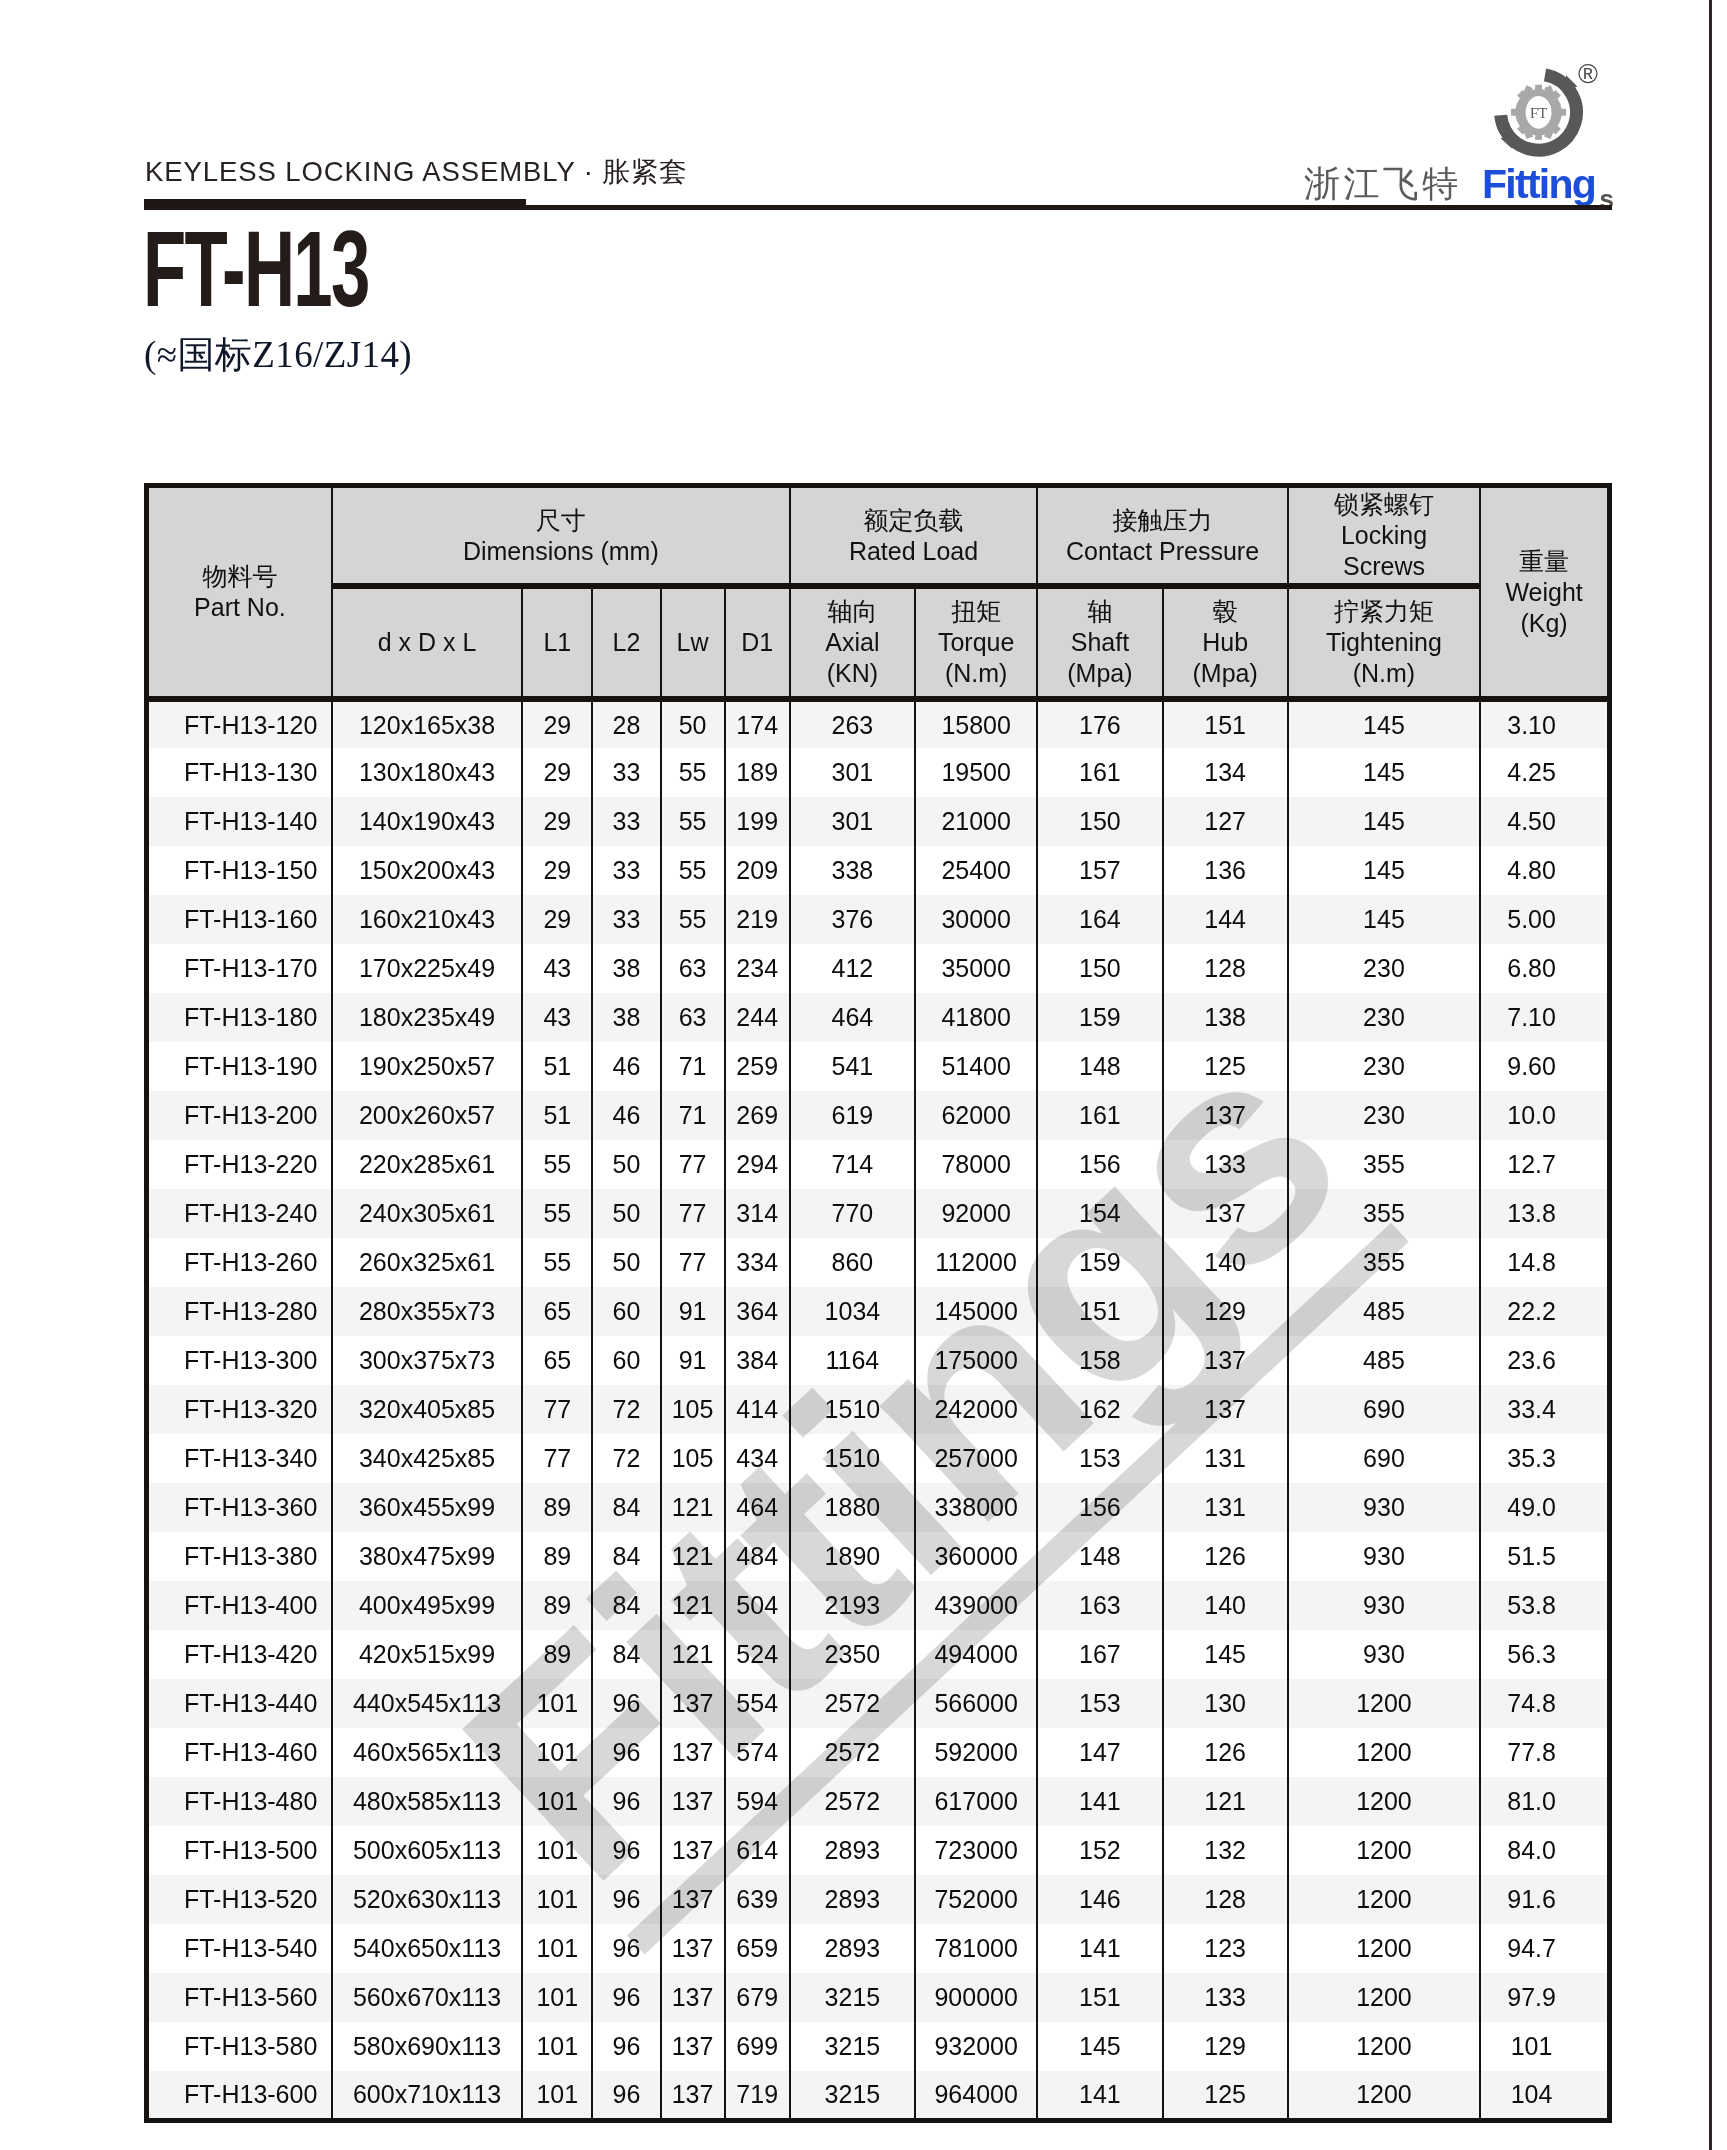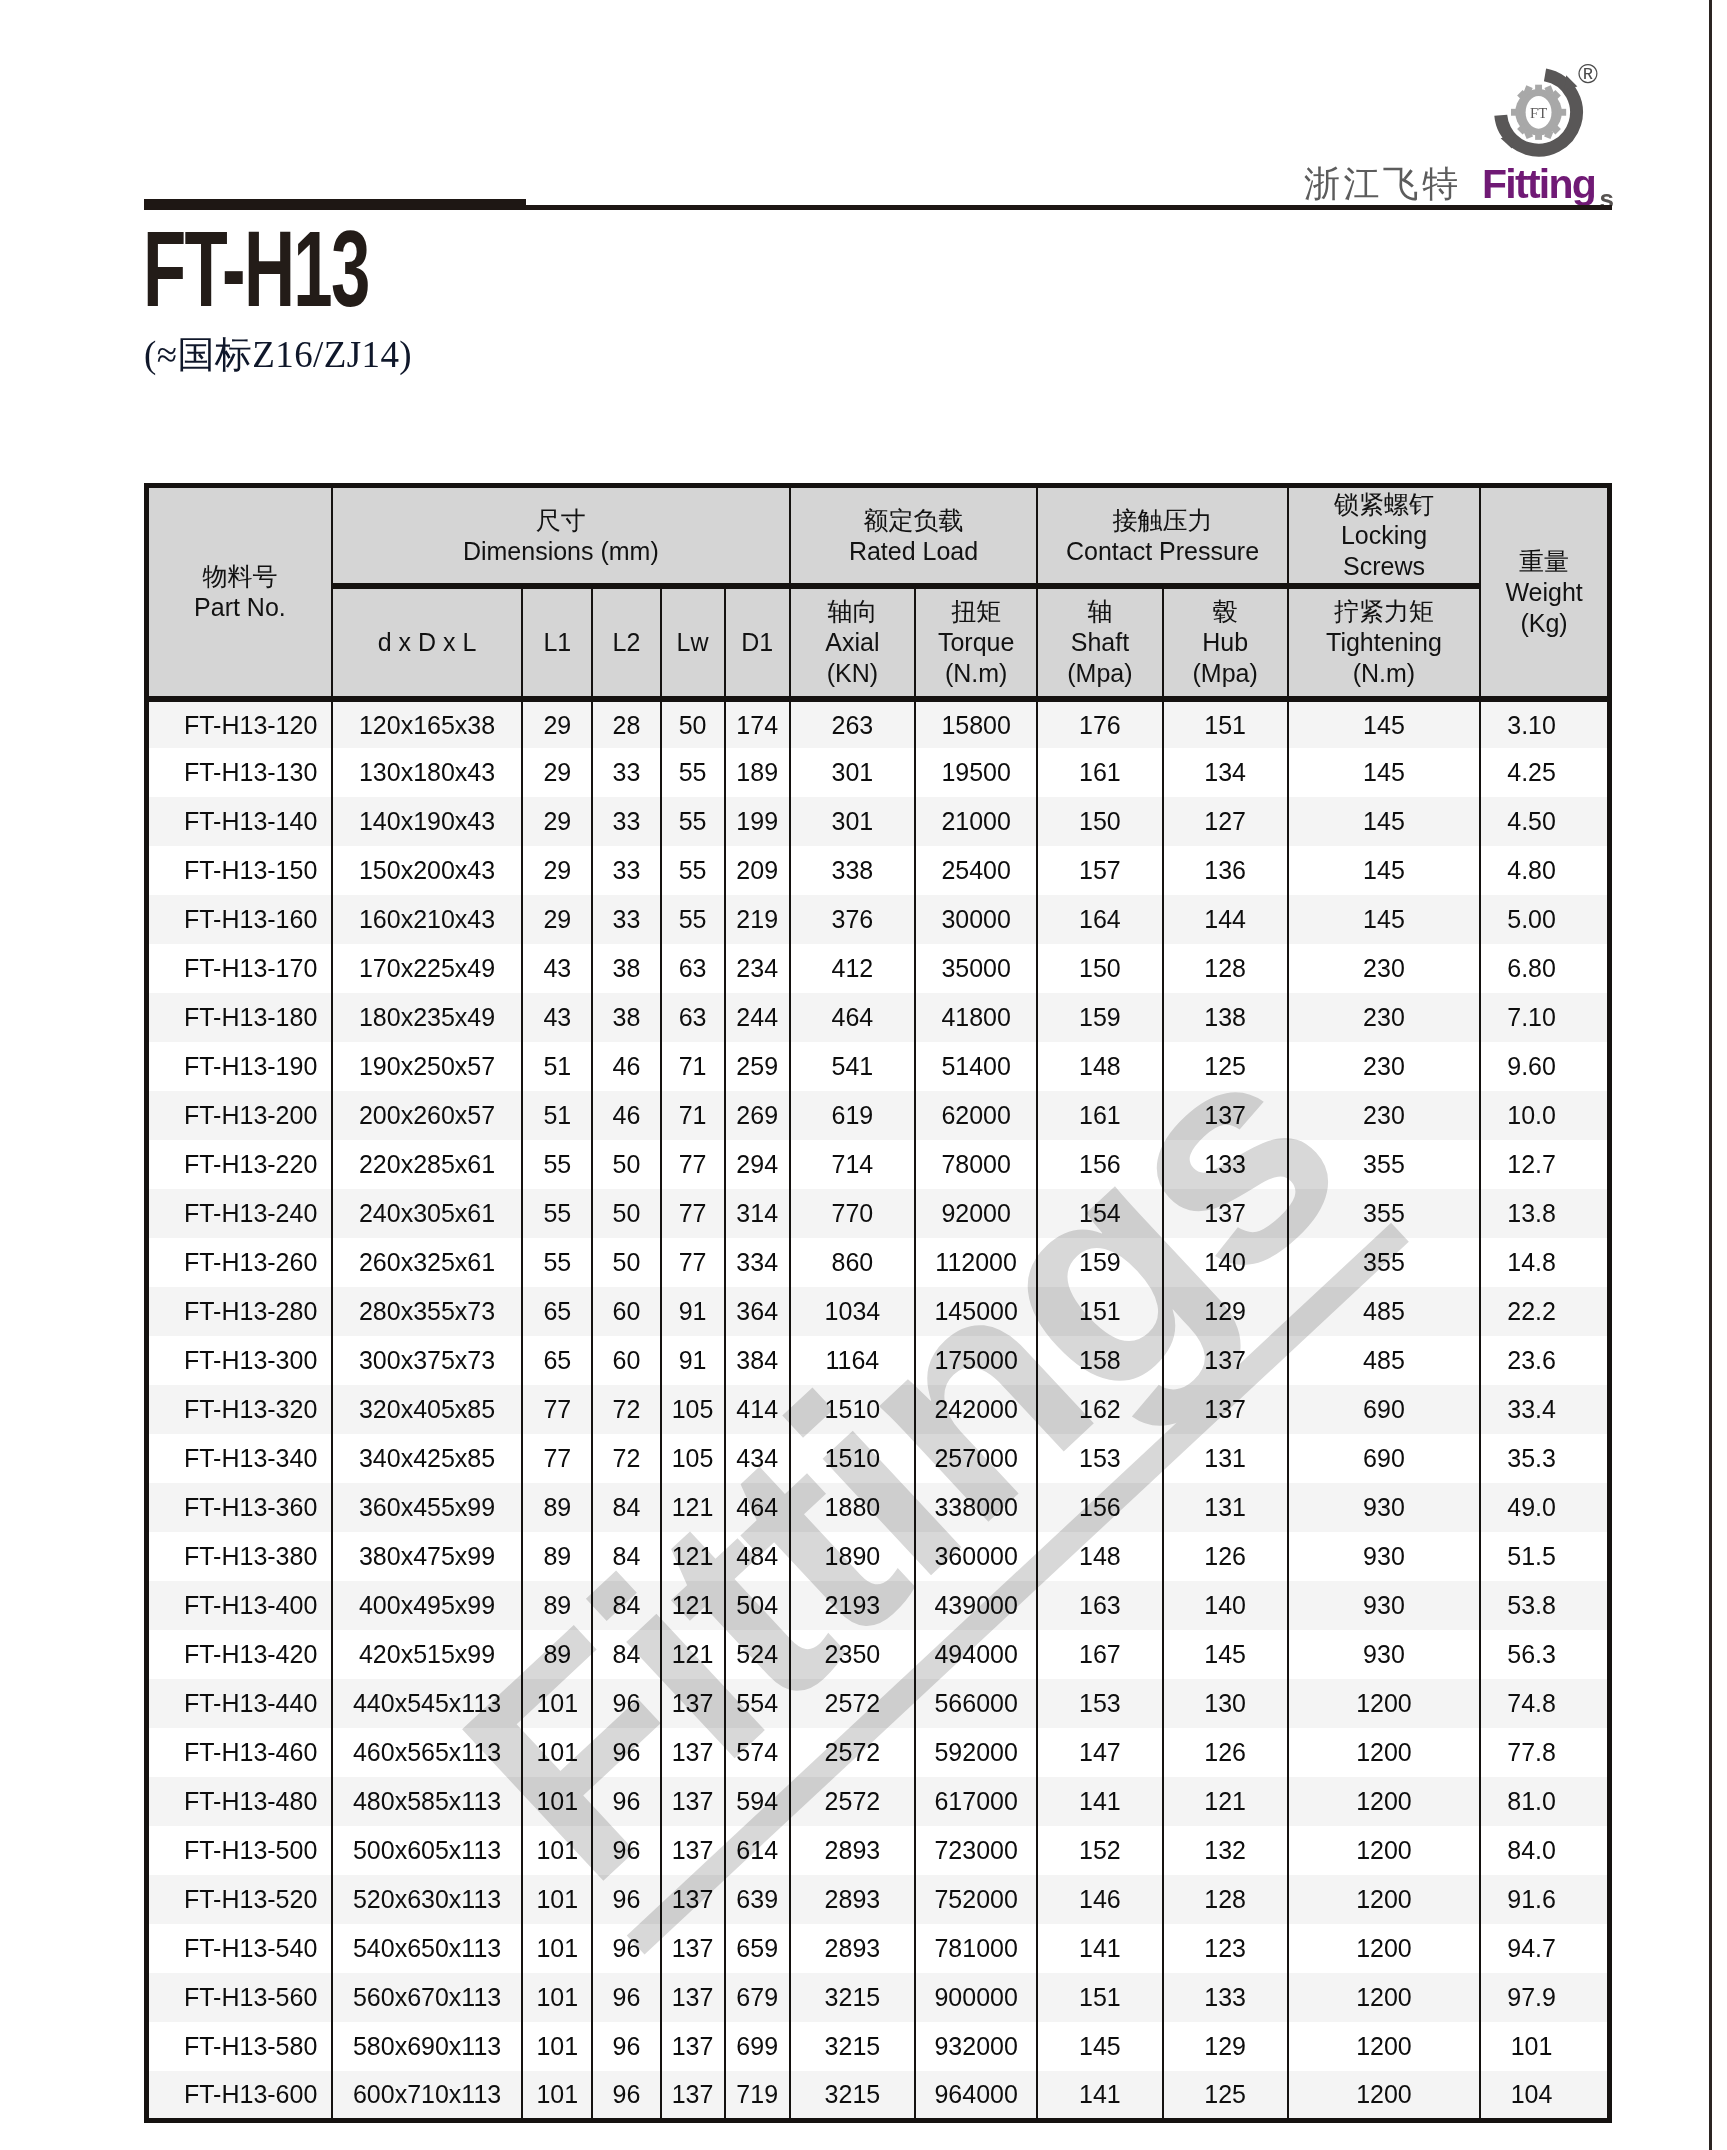--- a/index.html
+++ b/index.html
@@ -8,21 +8,21 @@
 
   
   .edge-line{position:absolute;top:0;right:15.5px;width:2.6px;height:2317px;background:#2b2422;}
 
   
   .kicker{position:absolute;left:145px;top:154px;font-size:27.5px;letter-spacing:0.9px;color:#272120;white-space:nowrap;}
   .brand-zh{position:absolute;left:1304px;top:160px;font-size:36px;letter-spacing:3.4px;color:#5c5c5c;white-space:nowrap;}
   .logo{position:absolute;left:1492px;top:64px;width:94px;height:100px;}
   .registered{position:absolute;left:1578px;top:59px;font-size:27px;color:#4c4c4c;}
   .wordmark{position:absolute;left:1481px;top:166px;white-space:nowrap;}
-  .wordmark .wm-main{display:inline-block;font-size:41px;font-weight:700;letter-spacing:-1.7px;color:#701a75;border-bottom:3.9px solid #565250;padding:0 2.6px 2.6px 0.9px;line-height:0.9;}
+  .wordmark .wm-main{display:inline-block;font-size:41px;font-weight:700;letter-spacing:-1.7px;color:#1d4ed8;border-bottom:3.9px solid #565250;padding:0 2.6px 2.6px 0.9px;line-height:0.9;}
   .wordmark .wm-s{display:inline-block;font-size:26px;font-weight:700;color:#565250;vertical-align:-10.3px;margin-left:1.7px;}
 
   
   .rule-thick{position:absolute;left:144px;top:199px;width:382px;height:11.2px;background:#1e1714;}
   .rule-thin{position:absolute;left:526px;top:205px;width:1086px;height:5.2px;background:#1e1714;}
 
   
   .model{position:absolute;left:143px;top:212px;font-size:108px;font-weight:700;line-height:1.05;letter-spacing:-2.6px;color:#231c18;transform:scaleX(0.655);transform-origin:left top;white-space:nowrap;}
   .std-note{position:absolute;left:144px;top:330px;font-size:37px;color:#0f172a;letter-spacing:0.4px;white-space:nowrap;font-family:Liberation Serif, serif;}
 
@@ -49,20 +49,21 @@
   
   .watermark{position:absolute;left:912px;top:1475px;transform:translate(-50%,-50%) rotate(-43deg);font-size:301px;font-weight:700;letter-spacing:-5.2px;color:#d8d8d8;border-bottom:26px solid #d8d8d8;padding-bottom:8.6px;white-space:nowrap;mix-blend-mode:multiply;z-index:5;pointer-events:none;line-height:1;}
 </style>
 </head>
 <body>
 
 <div id="page">
 
   <div class="edge-line"></div>
 
+  <div class="kicker">KEYLESS LOCKING ASSEMBLY · 胀紧套</div>
   <div class="brand-zh">浙江飞特</div>
 
   <svg class="logo" viewBox="0 0 109 116">
     <g fill="none">
       <circle cx="54" cy="56" r="44" stroke="#595757" stroke-width="15" stroke-dasharray="196 80" stroke-dashoffset="40" transform="rotate(-28 54 56)"></circle>
       <path d="M86 13 L99 26 L84 30 Z" fill="#595757"></path>
       <path d="M23 98 L10 86 L26 82 Z" fill="#595757"></path>
       <g fill="#a8a8a8">
         <circle cx="54" cy="56" r="27"></circle>
         <g>

